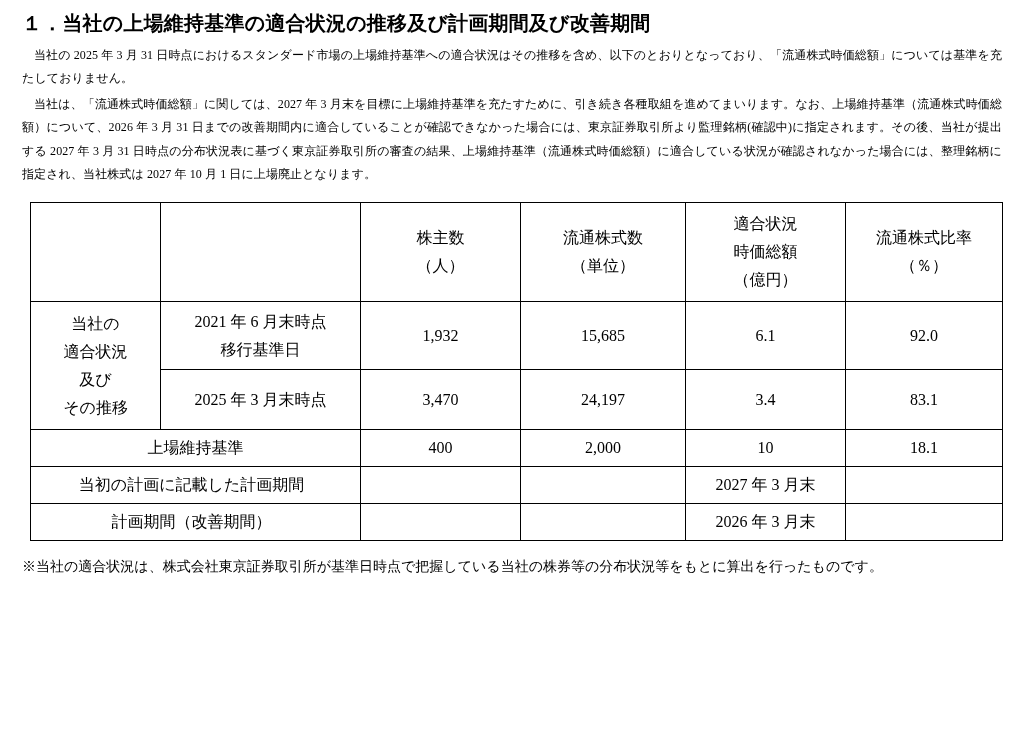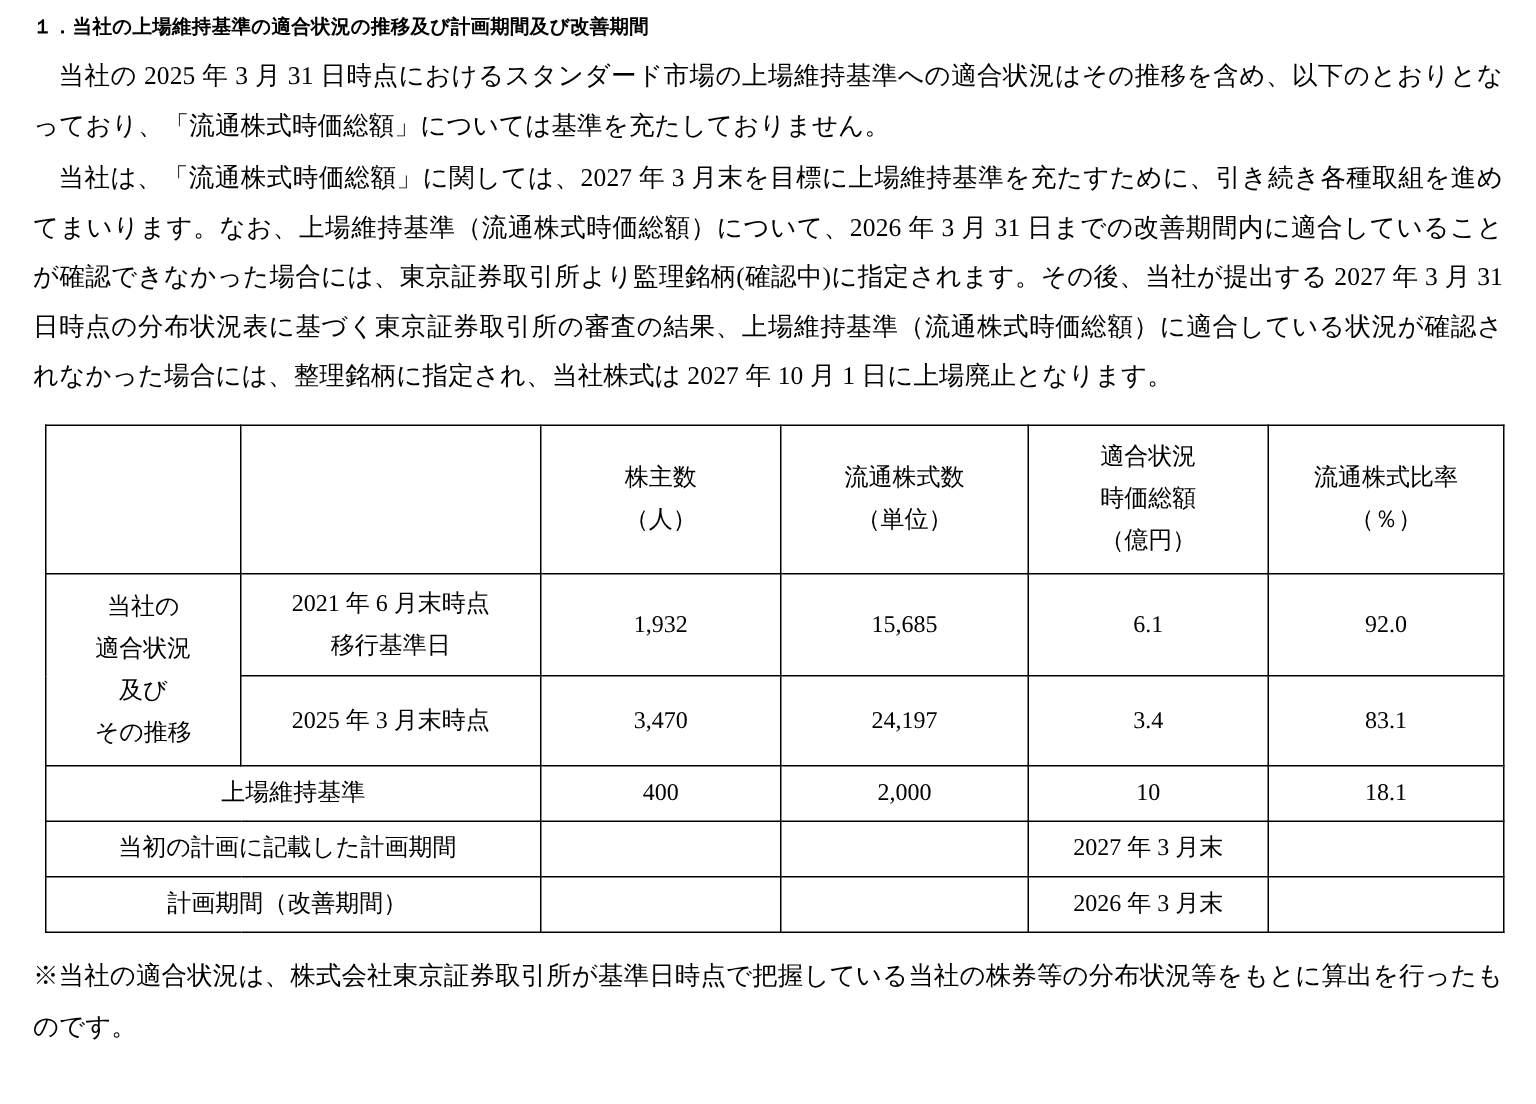--- a/index.html
+++ b/index.html
@@ -15,29 +15,29 @@
     overflow: hidden;
   }
   .page {
     position: relative;
     width: 1024px;
     height: 736px;
     box-sizing: border-box;
     padding: 6px 22px 0 22px;
   }
   .heading {
-    font-size: 13px;
+    font-size: 20px;
     font-weight: bold;
     letter-spacing: 0.2px;
     line-height: 1.5;
     margin: 2px 0 6px 0;
     white-space: nowrap;
   }
   .para {
-    font-size: 17px;
+    font-size: 12px;
     line-height: 1.95;
     text-align: justify;
     text-justify: inter-ideograph;
     margin: 0 0 2px 0;
     text-indent: 1em;
     letter-spacing: 0.1px;
   }
   table.compliance {
     border-collapse: collapse;
     width: 972px;
@@ -65,21 +65,21 @@
   .row-short{ height: 34px; }
   .rowlabel-side {
     line-height: 1.85;
     font-size: 15.5px;
   }
   .right-label {
     text-align: right;
     padding-right: 10px !important;
   }
   .footnote {
-    font-size: 17px;
+    font-size: 14px;
     line-height: 1.95;
     margin: 10px 0 0 0;
     text-align: justify;
     text-justify: inter-ideograph;
   }
 </style>
 </head>
 <body>
 
 <div class="page">

